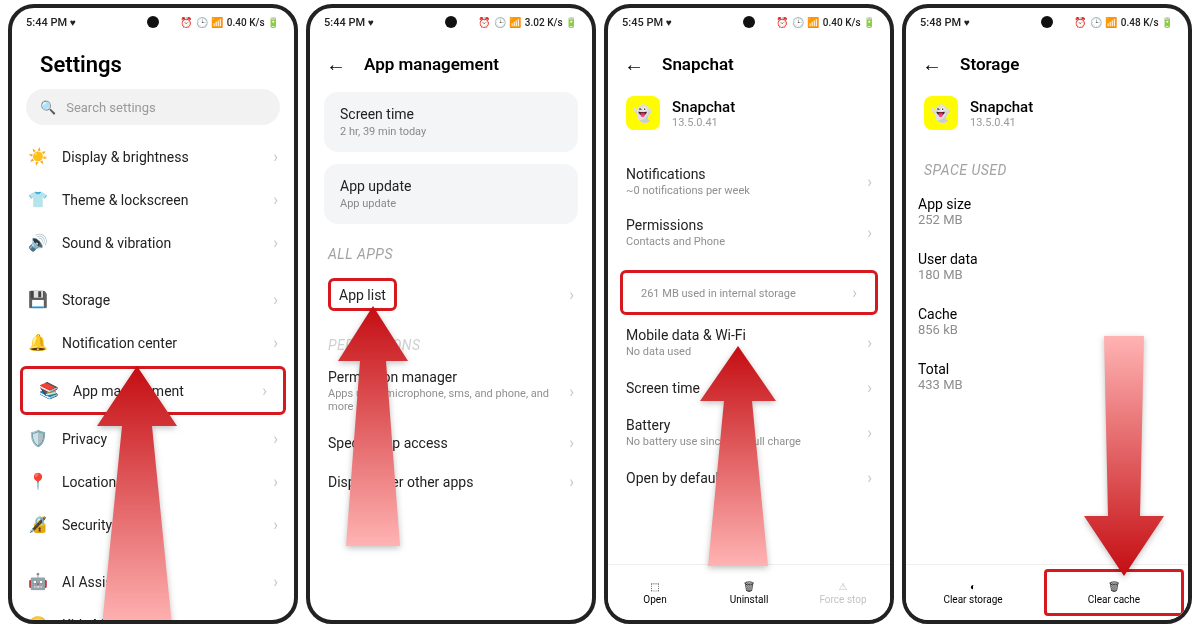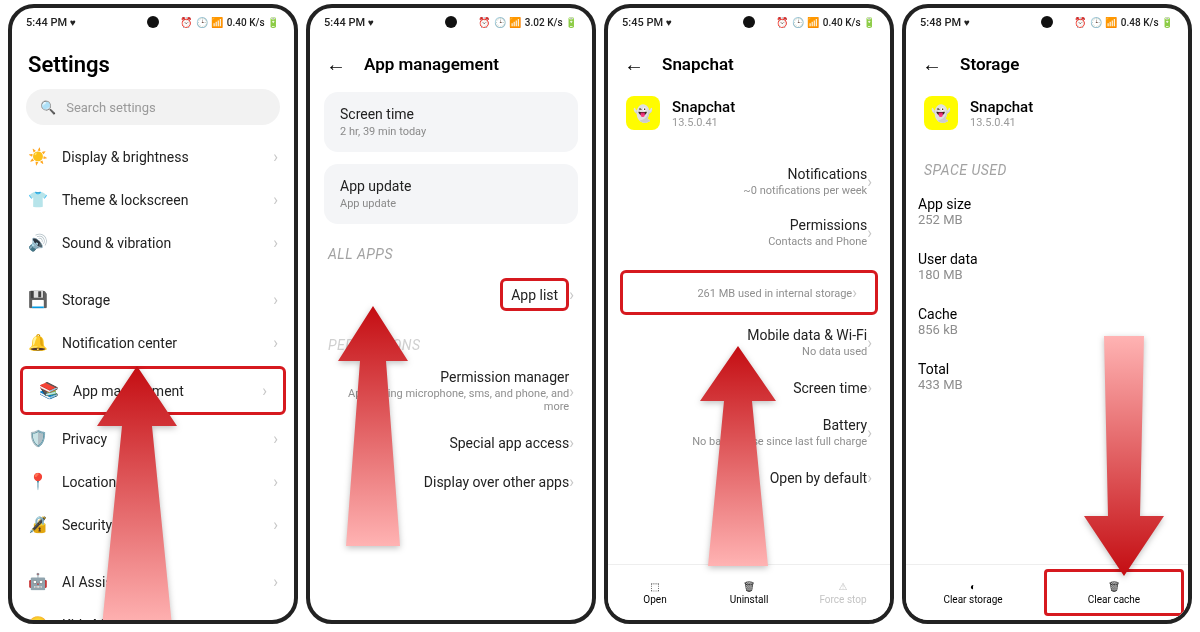--- a/index.html
+++ b/index.html
@@ -15,21 +15,21 @@
   }
   .status-bar {
     height: 28px; display: flex; justify-content: space-between; align-items: center;
     padding: 0 14px; font-size: 11px; font-weight: 500; color: #222;
   }
   .sb-left { display: flex; align-items: center; gap: 4px; }
   .sb-right { display: flex; align-items: center; gap: 3px; font-size: 10px; }
   .screen { height: calc(100% - 28px); overflow: hidden; position: relative; }
 
   
-  .s1-title { font-size: 22px; font-weight: 600; padding: 16px 16px 12px; }
+  .s1-title { font-size: 22px; font-weight: 600; padding: 16px 28px 12px; }
   .search-box {
     margin: 0 14px 10px; height: 36px; background: #f2f2f2; border-radius: 18px;
     display: flex; align-items: center; padding: 0 14px; gap: 10px; color: #9a9a9a; font-size: 13px;
   }
   .list-row {
     display: flex; align-items: center; padding: 12px 16px; gap: 14px; position: relative;
   }
   .list-row .icon-slot { width: 20px; display: flex; justify-content: center; }
   .list-row .label { flex: 1; font-size: 14px; color: #222; }
   .chev { color: #c7c7c7; }
@@ -43,21 +43,21 @@
   
   .card {
     background: #f4f5f7; border-radius: 14px; margin: 6px 14px; padding: 14px 16px;
   }
   .card .ct { font-size: 14px; color: #222; }
   .card .cs { font-size: 11px; color: #8a8a8a; margin-top: 3px; }
   .card-row { display: flex; gap: 8px; margin: 0 14px; }
   .card-row .card { flex: 1; margin: 6px 0; }
   .section-lbl { font-size: 14px; letter-spacing: 0.5px; color: #a2a2a2; padding: 16px 18px 6px; font-style: italic; }
   .two-line-row { display: flex; align-items: center; padding: 10px 18px; }
-  .two-line-row .tcol { flex: 1; text-align: right; }
+  .two-line-row .tcol { flex: 1; }
   .two-line-row .t1 { font-size: 14px; color: #222; }
   .two-line-row .t2 { font-size: 11px; color: #8f8f8f; margin-top: 2px; }
 
   
   .app-hdr { display: flex; align-items: center; gap: 12px; padding: 10px 18px 16px; }
   .app-icon { width: 34px; height: 34px; border-radius: 8px; background:#fffc00; display:flex; align-items:center; justify-content:center; }
   .app-hdr .nm { font-size: 15px; font-weight: 500; }
   .app-hdr .ver { font-size: 11px; color: #9a9a9a; }
 
   

